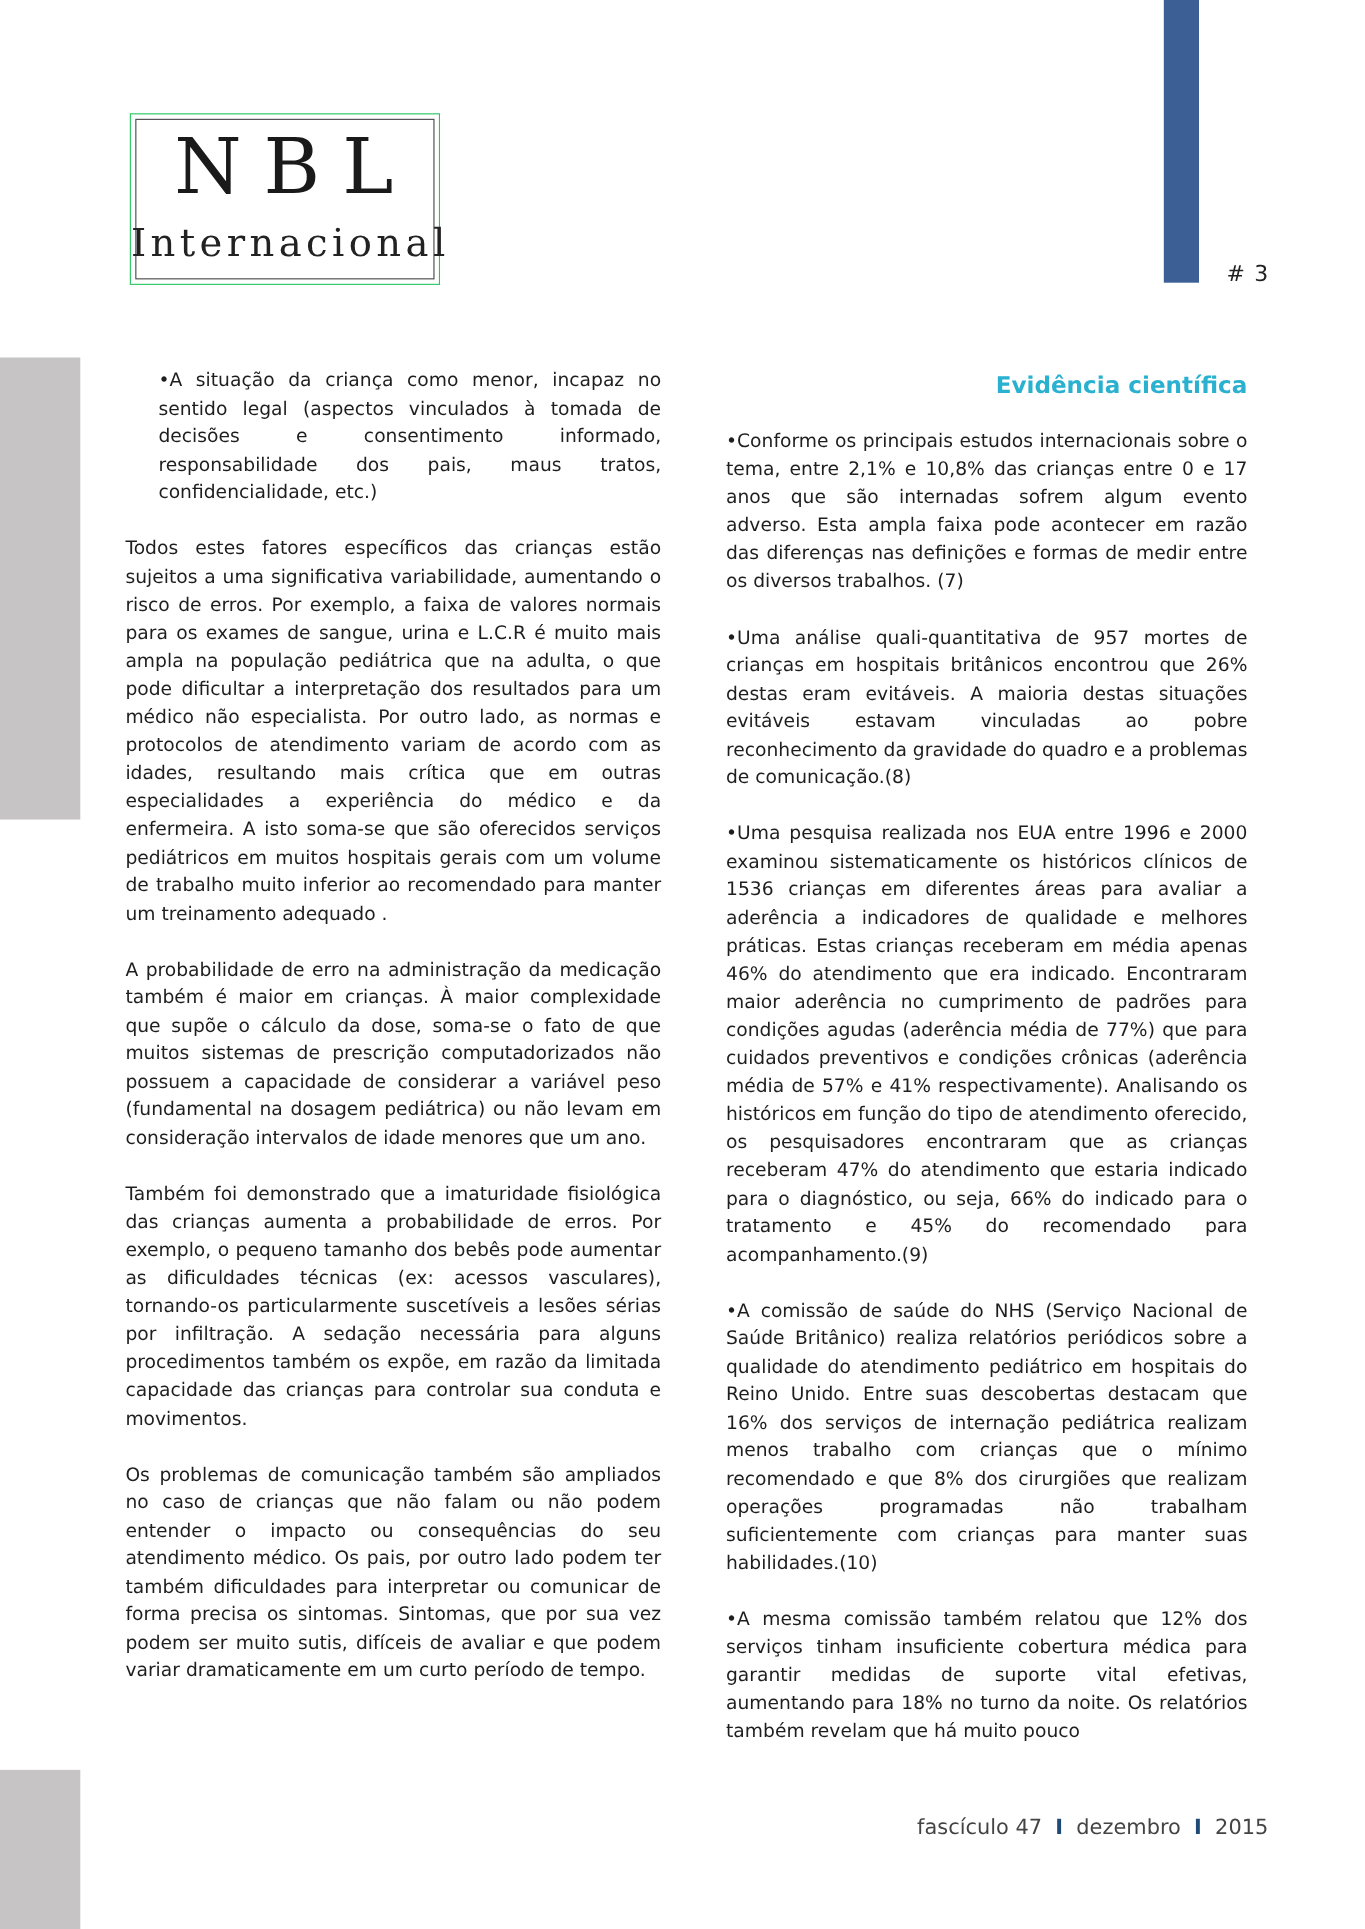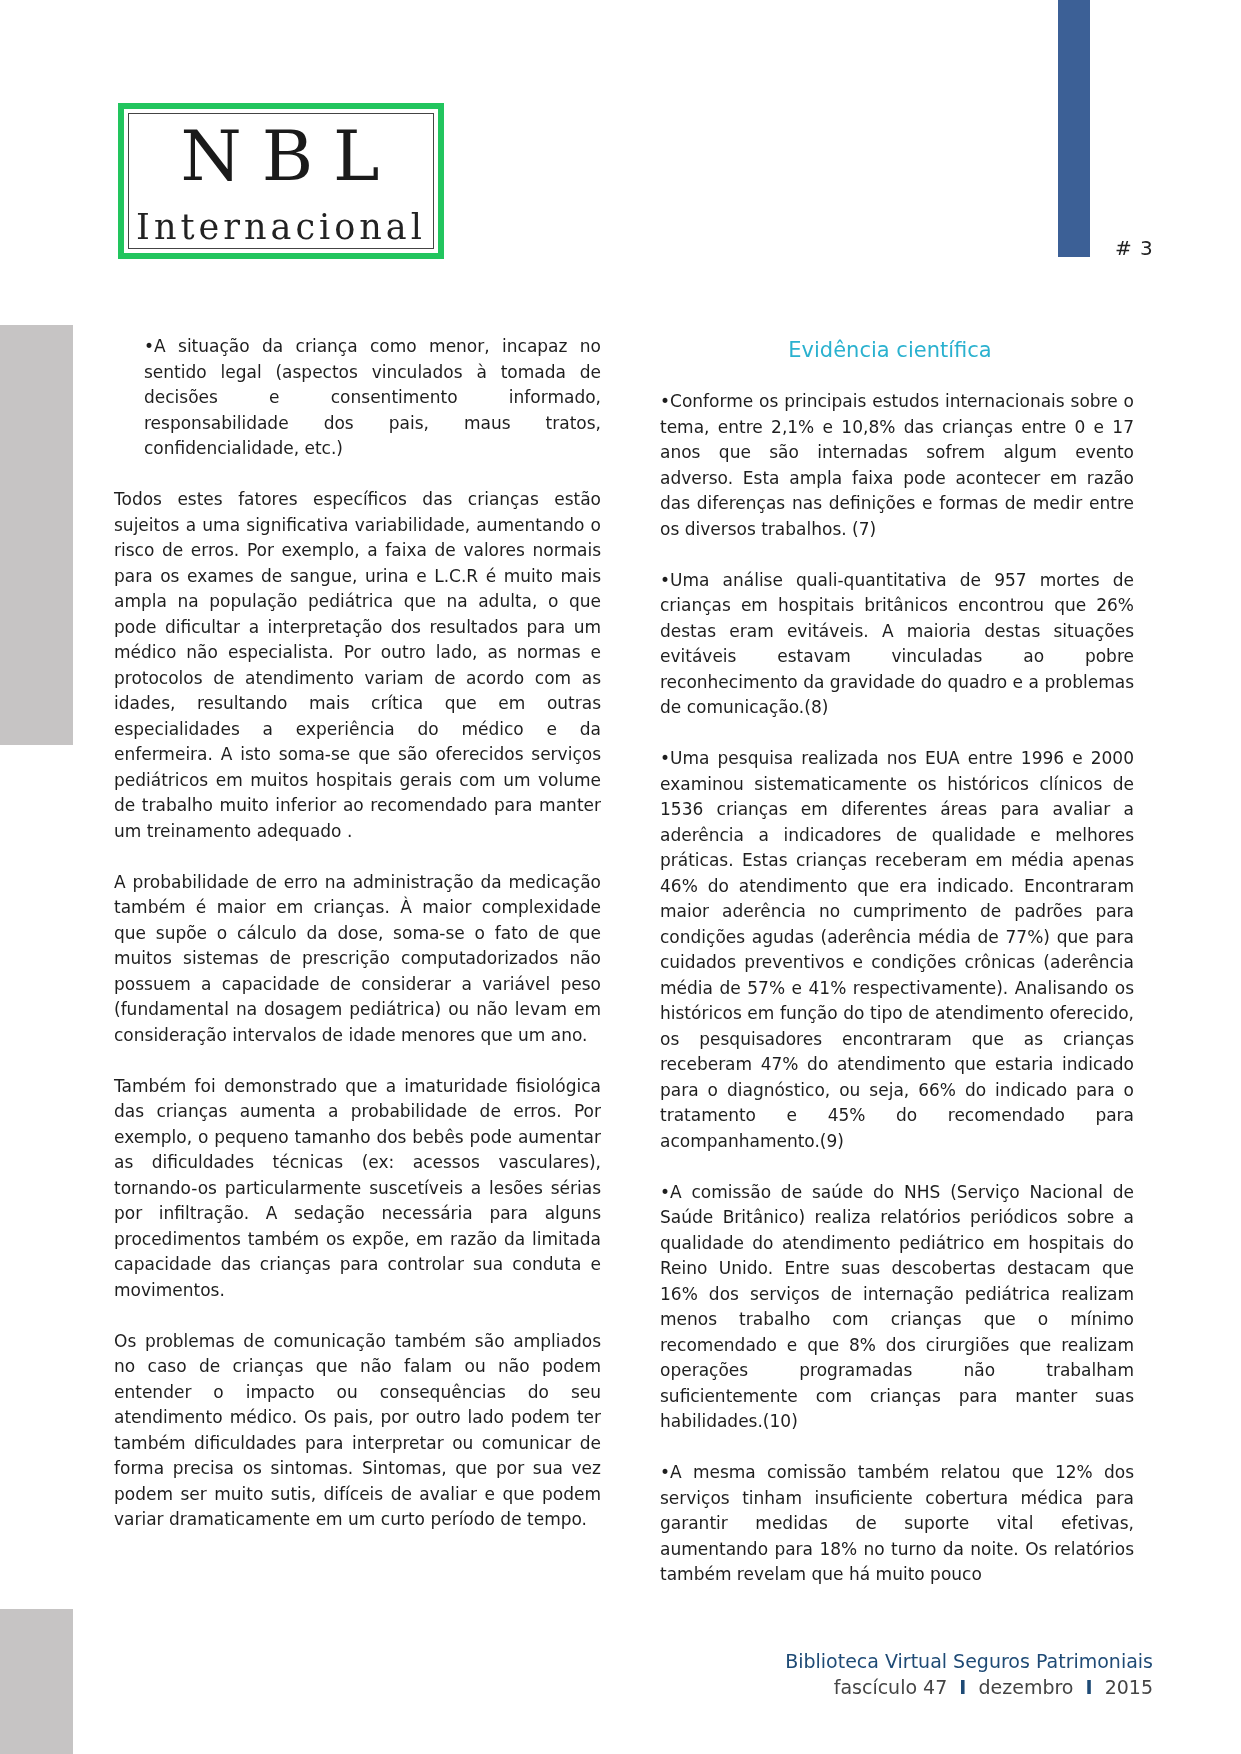--- a/index.html
+++ b/index.html
@@ -4,38 +4,38 @@
   <style>
     html, body { margin: 0; padding: 0; background: #ffffff; }
     body { width: 1241px; height: 1754px; position: relative; overflow: hidden;
            font-family: "Liberation Sans", sans-serif; color: #1e1e1e; }
     .side-bar { position: absolute; left: 0; width: 73px; background: #c6c4c4; }
     .side-bar.top { top: 325px; height: 420px; }
     .side-bar.bottom { top: 1609px; height: 145px; }
     .blue-bar { position: absolute; left: 1058px; top: 0; width: 32px; height: 257px; background: #3c6096; }
     .page-num { position: absolute; left: 1115px; top: 236px; font-family: "DejaVu Sans", sans-serif;
                 font-size: 20px; color: #222; letter-spacing: 1px; }
-    .logo { position: absolute; left: 118px; top: 103px; width: 326px; height: 156px;
-            border: 6px solid #22c55e; box-sizing: border-box; }
+    .logo { position: absolute; left: 118px; top: 103px; width: 282px; height: 156px;
+            border: 1px solid #22c55e; box-sizing: border-box; }
     .logo-inner { position: absolute; left: 4px; top: 4px; right: 4px; bottom: 4px; border: 1px solid #444; }
     .logo-nbl { position: absolute; left: 0; right: 0; top: 12px; text-align: center;
                 font-family: "DejaVu Serif", serif; font-size: 70px; letter-spacing: 20px;
                 color: #1a1a1a; line-height: 1; padding-left: 18px; }
     .logo-sub { position: absolute; left: 0; right: 0; top: 101px; text-align: center;
                 font-family: "DejaVu Serif", serif; font-size: 35px; letter-spacing: 4px;
                 color: #222; line-height: 1; }
     .col { position: absolute; font-family: "DejaVu Sans", sans-serif; font-size: 17px;
            line-height: 25.5px; text-align: justify; color: #1e1e1e; }
     .col-left { left: 114px; top: 334px; width: 487px; }
     .col-right { left: 646px; top: 336px; width: 488px; }
     .col p { margin: 0 0 25.5px 0; }
     .col p.indent { margin-left: 30px; }
     .col-right p.indent { margin-left: 14px; }
-    .section-title { font-family: "DejaVu Sans", sans-serif; font-weight: normal; color: #2ab1cf;
-                     font-size: 21px; margin: 0; text-align: center; }
+    .section-title { font-family: "DejaVu Sans", sans-serif; font-weight: bold; color: #2ab1cf;
+                     font-size: 21px; margin: 0; text-align: right; }
     .col-right .section-title { margin-bottom: 25px; line-height: 28px; }
     .col-left .section-title { margin-top: 4px; line-height: 28px; }
     .footer { position: absolute; right: 88px; top: 1648px; text-align: right;
               font-family: "DejaVu Sans", sans-serif; }
     .footer-title { font-size: 19px; color: #1e4a75; line-height: 26px; }
     .footer-meta { font-size: 19px; color: #444; line-height: 26px; }
     .footer-meta .sep { color: #1e4a75; font-weight: bold; margin: 0 6px; }
   </style>
 </head>
 <body>
@@ -62,21 +62,20 @@
 <div class="col col-right">
   <h2 class="section-title">Evidência científica</h2>
   <p class="indent">•Conforme os principais estudos internacionais sobre o tema, entre 2,1% e 10,8% das crianças entre 0 e 17 anos que são internadas sofrem algum evento adverso. Esta ampla faixa pode acontecer em razão das diferenças nas definições e formas de medir entre os diversos trabalhos. (7)</p>
   <p class="indent">•Uma análise quali-quantitativa de 957 mortes de crianças em hospitais britânicos encontrou que 26% destas eram evitáveis. A maioria destas situações evitáveis estavam vinculadas ao pobre reconhecimento da gravidade do quadro e a problemas de comunicação.(8)</p>
   <p class="indent">•Uma pesquisa realizada nos EUA entre 1996 e 2000 examinou sistematicamente os históricos clínicos de 1536 crianças em diferentes áreas para avaliar a aderência a indicadores de qualidade e melhores práticas. Estas crianças receberam em média apenas 46% do atendimento que era indicado. Encontraram maior aderência no cumprimento de padrões para condições agudas (aderência média de 77%) que para cuidados preventivos e condições crônicas (aderência média de 57% e 41% respectivamente). Analisando os históricos em função do tipo de atendimento oferecido, os pesquisadores encontraram que as crianças receberam 47% do atendimento que estaria indicado para o diagnóstico, ou seja, 66% do indicado para o tratamento e 45% do recomendado para acompanhamento.(9)</p>
   <p class="indent">•A comissão de saúde do NHS (Serviço Nacional de Saúde Britânico) realiza relatórios periódicos sobre a qualidade do atendimento pediátrico em hospitais do Reino Unido. Entre suas descobertas destacam que 16% dos serviços de internação pediátrica realizam menos trabalho com crianças que o mínimo recomendado e que 8% dos cirurgiões que realizam operações programadas não trabalham suficientemente com crianças para manter suas habilidades.(10)</p>
   <p class="indent">•A mesma comissão também relatou que 12% dos serviços tinham insuficiente cobertura médica para garantir medidas de suporte vital efetivas, aumentando para 18% no turno da noite. Os relatórios também revelam que há muito pouco</p>
 </div>
 
 <div class="footer">
-  <div class="footer-title">Biblioteca Virtual Seguros Patrimoniais</div>
   <div class="footer-meta">
     <span>fascículo 47</span>
     <span class="sep">I</span>
     <span>dezembro</span>
     <span class="sep">I</span>
     <span>2015</span>
   </div>
 </div>
 
 </body></html>

